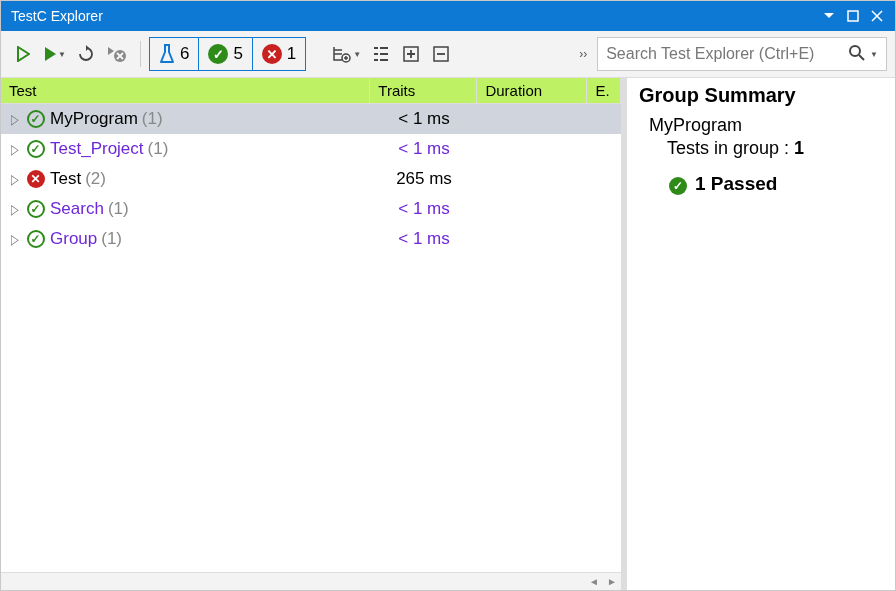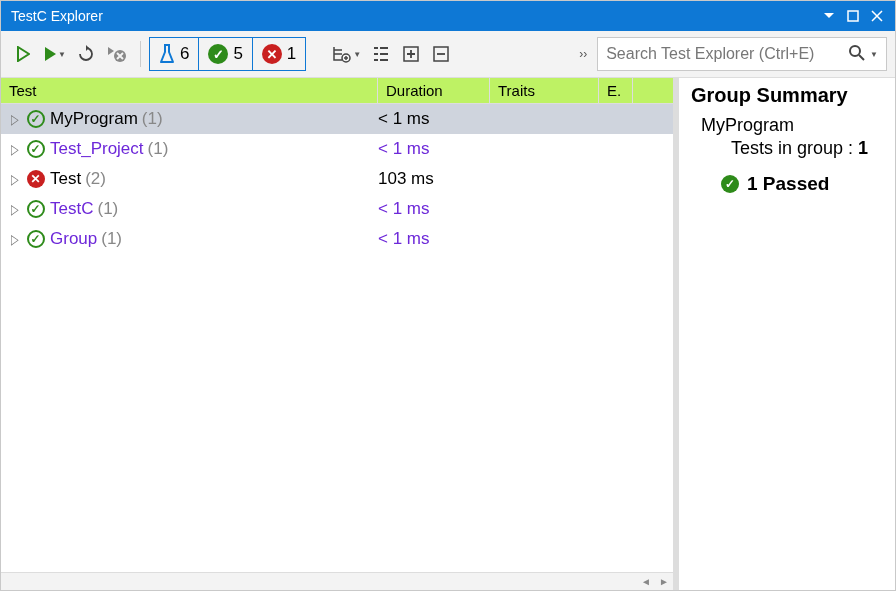--- a/index.html
+++ b/index.html
@@ -117,21 +117,21 @@
   .row {
     height:30px; display:flex; align-items:center;
     cursor:pointer; font-size:17px;
   }
   .row.selected { background:#cfd4dd; }
   .row .cell-test {
     width:377px; display:flex; align-items:center; gap:4px;
     padding-left:10px;
   }
   .row .cell-dur {
-    width:112px; text-align:left; padding-right:20px;
+    width:112px; text-align:center; padding-right:20px;
   }
   .expander {
     color:#777; font-size:10px; width:10px;
     transform: scaleY(1.4);
   }
   .test-status {
     width:21px; height:21px; display:flex; align-items:center; justify-content:center;
   }
   .pass-circle {
     width:18px; height:18px; border:2px solid #2e8b1a; border-radius:50%;
@@ -145,28 +145,28 @@
   .pass-solid::after { content:"✓"; color:#fff; font-size:12px; font-weight:bold;}
   .fail-solid {
     width:18px; height:18px; background:#c92020; border-radius:50%;
     display:flex; align-items:center; justify-content:center;
   }
   .fail-solid::after { content:"✕"; color:#fff; font-size:12px; font-weight:bold;}
   .count { color:#888; }
   .dim { color:#6d28d9; }
   
   .right {
-    width:216px; padding:6px 12px;
+    width:268px; padding:6px 12px;
   }
   .right h2 { font-size:20px; font-weight:600; margin-bottom:8px;}
   .right .gname { font-size:18px; margin-left:10px; margin-bottom:2px;}
-  .right .tcount { font-size:18px; margin-left:40px; margin-bottom:14px;}
+  .right .tcount { font-size:18px; margin-left:28px; margin-bottom:14px;}
   .right .tcount b { font-weight:600; }
   .right h3 { font-size:18px; font-weight:400; margin-left:10px; margin-bottom:6px;}
-  .outcome-row { display:flex; align-items:center; gap:8px; margin-left:30px; font-size:19px;}
+  .outcome-row { display:flex; align-items:flex-end; gap:8px; margin-left:30px; font-size:19px;}
   .outcome-row b { font-weight:600; }
   
   .scroll-stub {
     position:absolute; right:0; bottom:0; height:18px; width:100%;
     background:#f3f3f3; border-top:1px solid #ddd;
     display:flex; justify-content:flex-end; align-items:center;
   }
   .scroll-arrow { width:18px; text-align:center; color:#888; font-size:10px;}
 </style>
 </head>
@@ -277,22 +277,22 @@
       </span>
       <span class="dropdown-arrow" style="margin-left:4px">▼</span>
     </div>
   </div>
 </div>
 
 <div class="main">
   <div class="left">
     <div class="cols">
       <div class="col test">Test</div>
+      <div class="col traits">Traits</div>
       <div class="col duration">Duration</div>
-      <div class="col traits">Traits</div>
       <div class="col err">E.</div>
     </div>
     <div class="rows" id="rows">
         <div class="row selected">
           <div class="cell-test">
             <span class="expander">▷</span>
             <span class="test-status">
               <span class="pass-circle"></span>
             </span>
             <span>MyProgram</span>
@@ -313,29 +313,29 @@
         </div>
         <div class="row">
           <div class="cell-test">
             <span class="expander">▷</span>
             <span class="test-status">
               <span class="fail-solid"></span>
             </span>
             <span>Test</span>
             <span class="count"> (2)</span>
           </div>
-          <div class="cell-dur">103 ms</div>
+          <div class="cell-dur">265 ms</div>
         </div>
         <div class="row">
           <div class="cell-test">
             <span class="expander">▷</span>
             <span class="test-status">
               <span class="pass-circle"></span>
             </span>
-            <span class="dim">TestC</span>
+            <span class="dim">Search</span>
             <span class="count"> (1)</span>
           </div>
           <div class="cell-dur dim">&lt; 1 ms</div>
         </div>
         <div class="row">
           <div class="cell-test">
             <span class="expander">▷</span>
             <span class="test-status">
               <span class="pass-circle"></span>
             </span>

